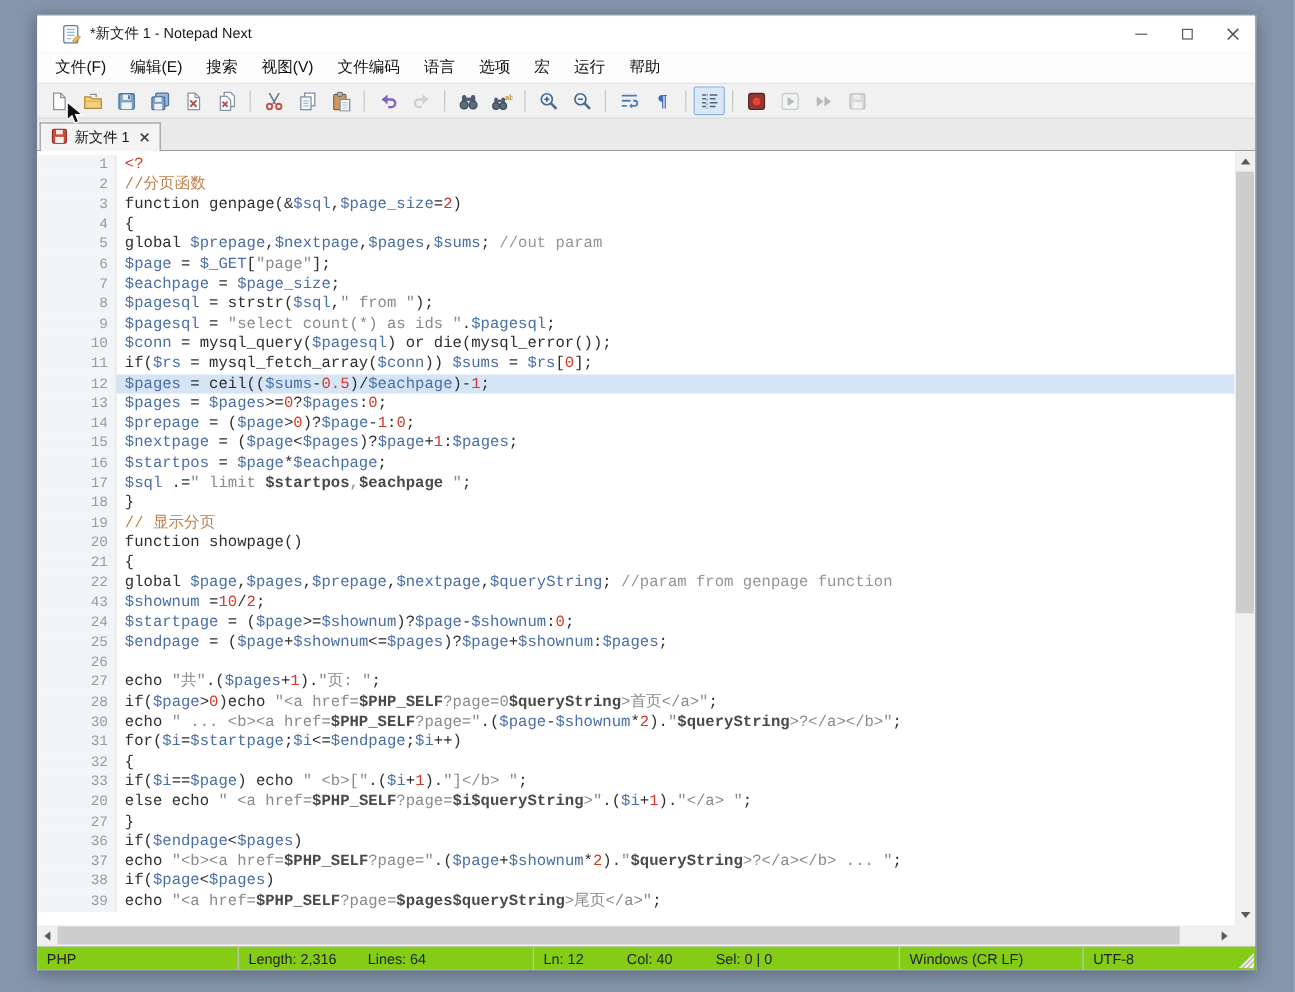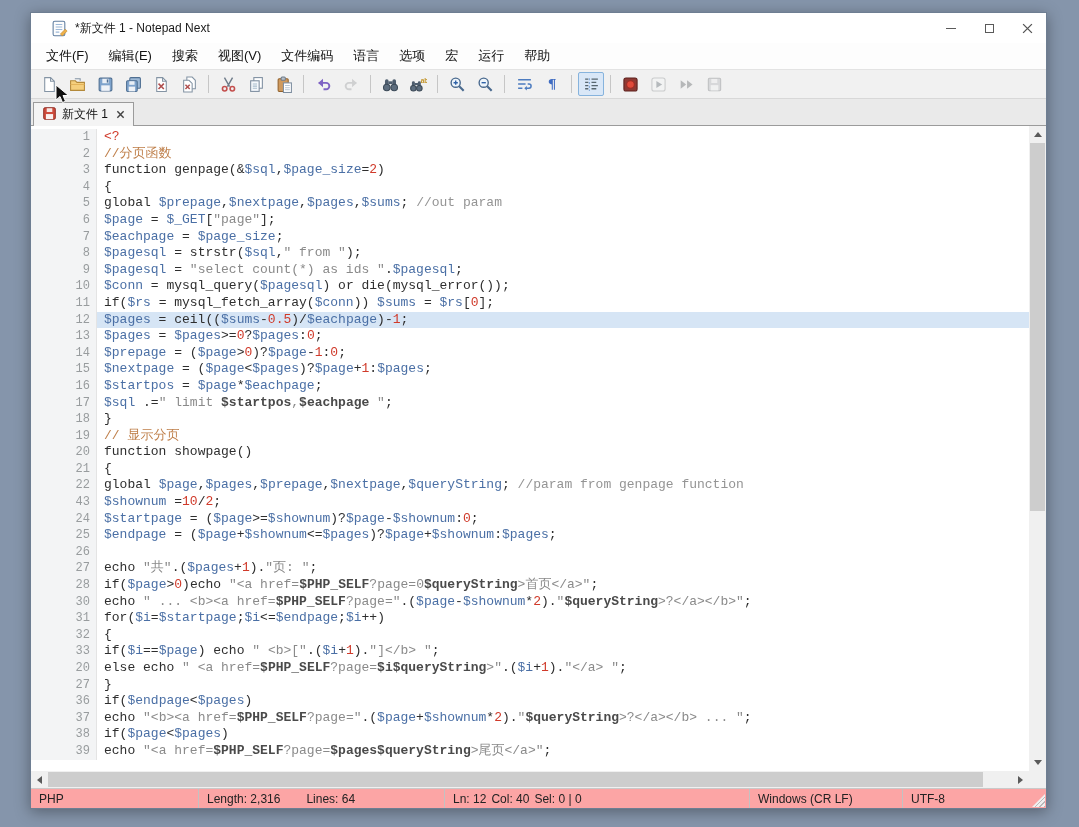--- a/index.html
+++ b/index.html
@@ -43,23 +43,23 @@
 .sarrow{position:absolute;width:17px;height:17px;display:flex;align-items:center;justify-content:center}
 .up{top:0;left:0}.down{bottom:0;left:0}
 .tri-up{width:0;height:0;border-left:4px solid transparent;border-right:4px solid transparent;border-bottom:5px solid #5a5a5a}
 .tri-down{width:0;height:0;border-left:4px solid transparent;border-right:4px solid transparent;border-top:5px solid #5a5a5a}
 .hscroll{position:absolute;left:0;bottom:0;right:17px;height:17px;background:#f0f0f0}
 .hthumb{position:absolute;top:1px;bottom:1px;left:17px;width:935px;background:#cdcdcd}
 .hleft{left:0;top:0}.hright{right:0;top:0}
 .tri-left{width:0;height:0;border-top:4px solid transparent;border-bottom:4px solid transparent;border-right:5px solid #5a5a5a}
 .tri-right{width:0;height:0;border-top:4px solid transparent;border-bottom:4px solid transparent;border-left:5px solid #5a5a5a}
 .corner{position:absolute;right:0;bottom:0;width:17px;height:17px;background:#f0f0f0}
-.statusbar{height:20px;background:#fca5a5;border-top:1px solid #c9c9c9;display:flex;align-items:stretch;font-size:12px;color:#222;flex:0 0 auto}
+.statusbar{height:20px;background:#84cc16;border-top:1px solid #c9c9c9;display:flex;align-items:stretch;font-size:12px;color:#222;flex:0 0 auto}
 .sb{display:flex;align-items:center;padding-left:8px;border-right:1px solid #c2c2c2;white-space:nowrap}
-.s1{width:168px}.s2{width:246px;gap:26px}.s3{width:305px;gap:5px}.s4{width:153px}
+.s1{width:168px}.s2{width:246px;gap:26px}.s3{width:305px;gap:36px}.s4{width:153px}
 .s5{flex:1;border-right:none;position:relative}
 .grip{position:absolute;right:1px;bottom:1px;width:13px;height:13px;background:repeating-linear-gradient(135deg,#f0f0f0 0 2px,#b9b9b9 2px 3px);clip-path:polygon(100% 0,100% 100%,0 100%)}
 .cursor{position:absolute;left:55px;top:84px;z-index:50}
 </style>
 </head>
 <body>
 
 <div class="window">
 
   <div class="titlebar">

